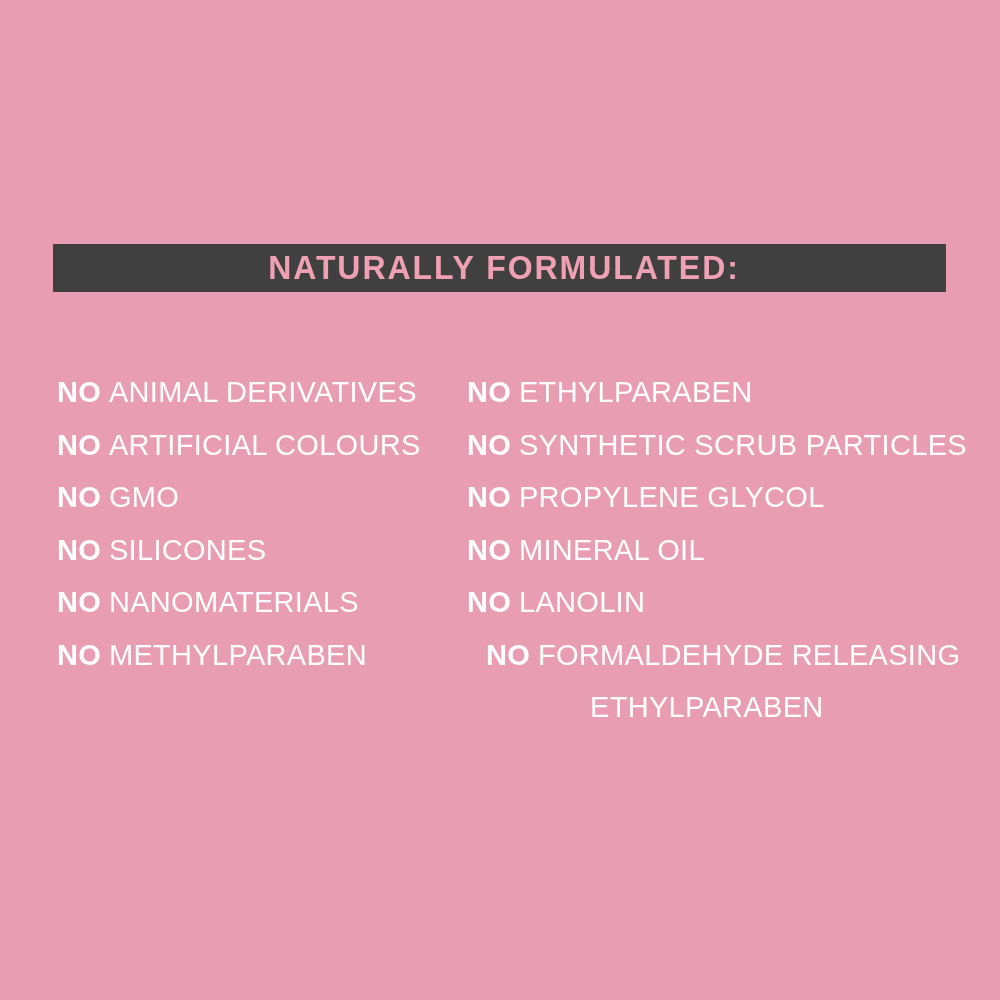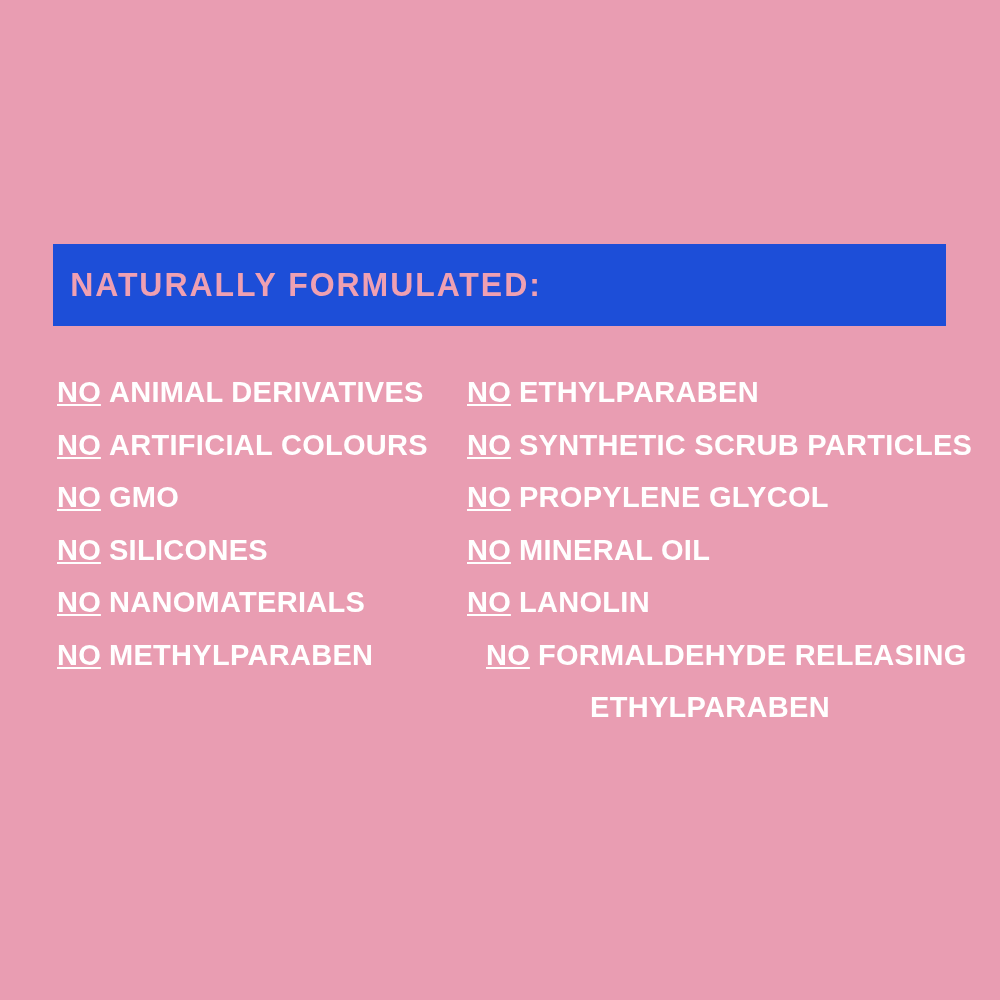--- a/index.html
+++ b/index.html
@@ -16,24 +16,25 @@
     position:relative;
     -webkit-font-smoothing:antialiased;
   }
 
   
   .banner {
     position:absolute;
     left:53px;
     top:244px;
     width:893px;
-    height:82px;
-    background:#1d4ed8;
+    height:48px;
+    background:#404040;
     display:flex;
     align-items:center;
+    justify-content:center;
   }
 
   .banner-title {
     font-family:"Liberation Sans", sans-serif;
     font-weight:bold;
     font-size:33px;
     letter-spacing:2.0px;
     color:#efa0b2;
     white-space:nowrap;
     transform:scaleX(0.97);
@@ -61,25 +62,24 @@
     height:52.5px;
     color:#ffffff;
     font-size:29px;
     line-height:52.5px;
     white-space:nowrap;
   }
 
   .item .no {
     font-weight:bold;
     letter-spacing:0.2px;
-    text-decoration:underline;
   }
 
   .item .txt {
-    font-weight:700;
+    font-weight:400;
     letter-spacing:0.3px;
   }
 
   
   .item.wrap {
     height:auto;
     white-space:normal;
     padding-left:52px;      
     text-indent:-52px;
     margin-left:19px;

